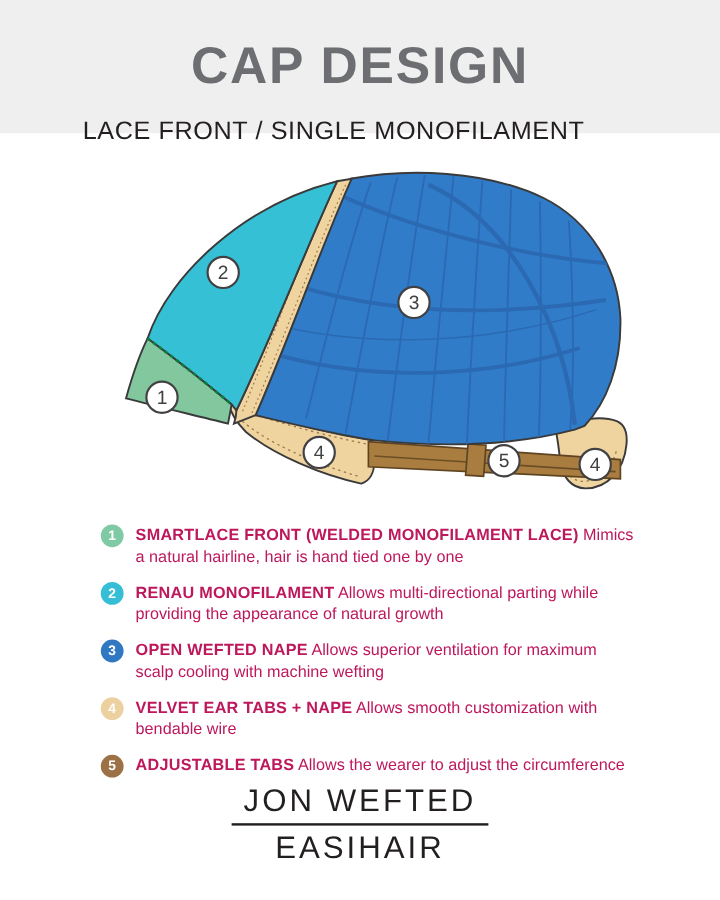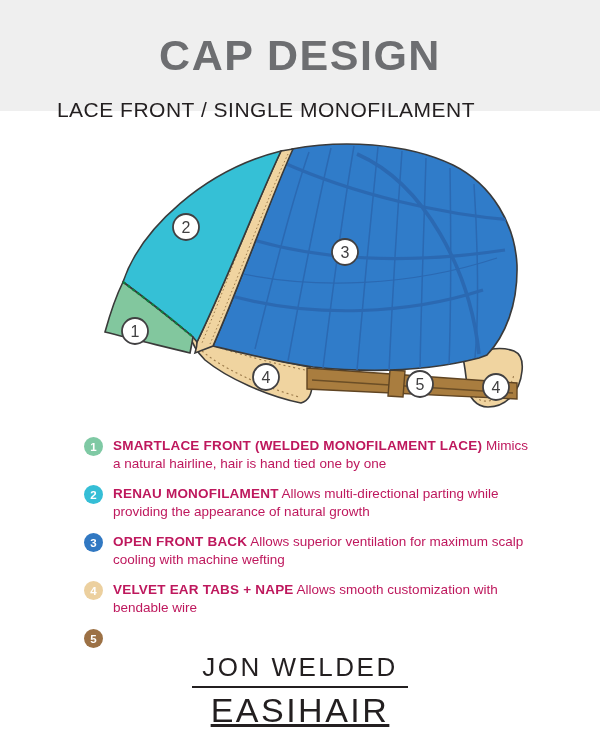--- a/index.html
+++ b/index.html
@@ -15,21 +15,21 @@
     width:600px; height:111px;
     background:#efefef;
     display:flex; align-items:center; justify-content:center;
   }
   .page-title {
     margin:0;
     font-size:43px; font-weight:bold;
     color:#6d6e71; letter-spacing:1.5px;
   }
   .subtitle {
-    position:absolute; top:98px; left:0;
+    position:absolute; top:98px; left:12px;
     width:532px; text-align:center;
     font-size:21px; letter-spacing:0.5px;
     color:#231f20;
   }
   .diagram-svg {
     position:absolute; left:85px; top:140px;
     width:460px; height:285px;
   }
   .legend {
     position:absolute; left:84px; top:437px; width:460px;
@@ -50,21 +50,21 @@
     position:absolute; top:652px; left:0;
     width:600px; text-align:center; color:#231f20;
   }
   .brand-top {
     display:inline-block;
     font-size:26px; letter-spacing:2.5px;
     padding:0 10px 3px 10px;
     border-bottom:2px solid #231f20;
   }
   .brand-bottom {
-    font-size:34px; letter-spacing:2.5px; margin-top:3px;text-decoration:underline;
+    font-size:26px; letter-spacing:2.5px; margin-top:3px;
   }
   .marker-circle { fill:#ffffff; stroke:#414042; stroke-width:1.8; }
   .marker-num {
     fill:#414042; font-size:16px;
     font-family:"Liberation Sans", sans-serif;
     text-anchor:middle;
   }
 </style>
 </head>
 <body>
@@ -147,27 +147,28 @@
   <div class="legend-item">
     <span class="lnum" style="background-color: rgb(127, 201, 164);">1</span>
     <p class="ltext"><b>SMARTLACE FRONT (WELDED MONOFILAMENT LACE)</b> <span>Mimics a natural hairline, hair is hand tied one by one</span></p>
   </div>
   <div class="legend-item">
     <span class="lnum" style="background-color: rgb(53, 190, 214);">2</span>
     <p class="ltext"><b>RENAU MONOFILAMENT</b> <span>Allows multi-directional parting while providing the appearance of natural growth</span></p>
   </div>
   <div class="legend-item">
     <span class="lnum" style="background-color: rgb(49, 120, 194);">3</span>
-    <p class="ltext"><b>OPEN FRONT BACK</b> <span>Allows superior ventilation for maximum scalp cooling with machine wefting</span></p>
+    <p class="ltext"><b>OPEN WEFTED NAPE</b> <span>Allows superior ventilation for maximum scalp cooling with machine wefting</span></p>
   </div>
   <div class="legend-item">
     <span class="lnum" style="background-color: rgb(236, 208, 159);">4</span>
     <p class="ltext"><b>VELVET EAR TABS + NAPE</b> <span>Allows smooth customization with bendable wire</span></p>
   </div>
   <div class="legend-item">
     <span class="lnum" style="background-color: rgb(156, 113, 69);">5</span>
+    <p class="ltext"><b>ADJUSTABLE TABS</b> <span>Allows the wearer to adjust the circumference</span></p>
   </div>
 </div>
 
 <div class="branding">
-  <div class="brand-top">JON WELDED</div>
+  <div class="brand-top">JON WEFTED</div>
   <div class="brand-bottom">EASIHAIR</div>
 </div>
 
 </body></html>

